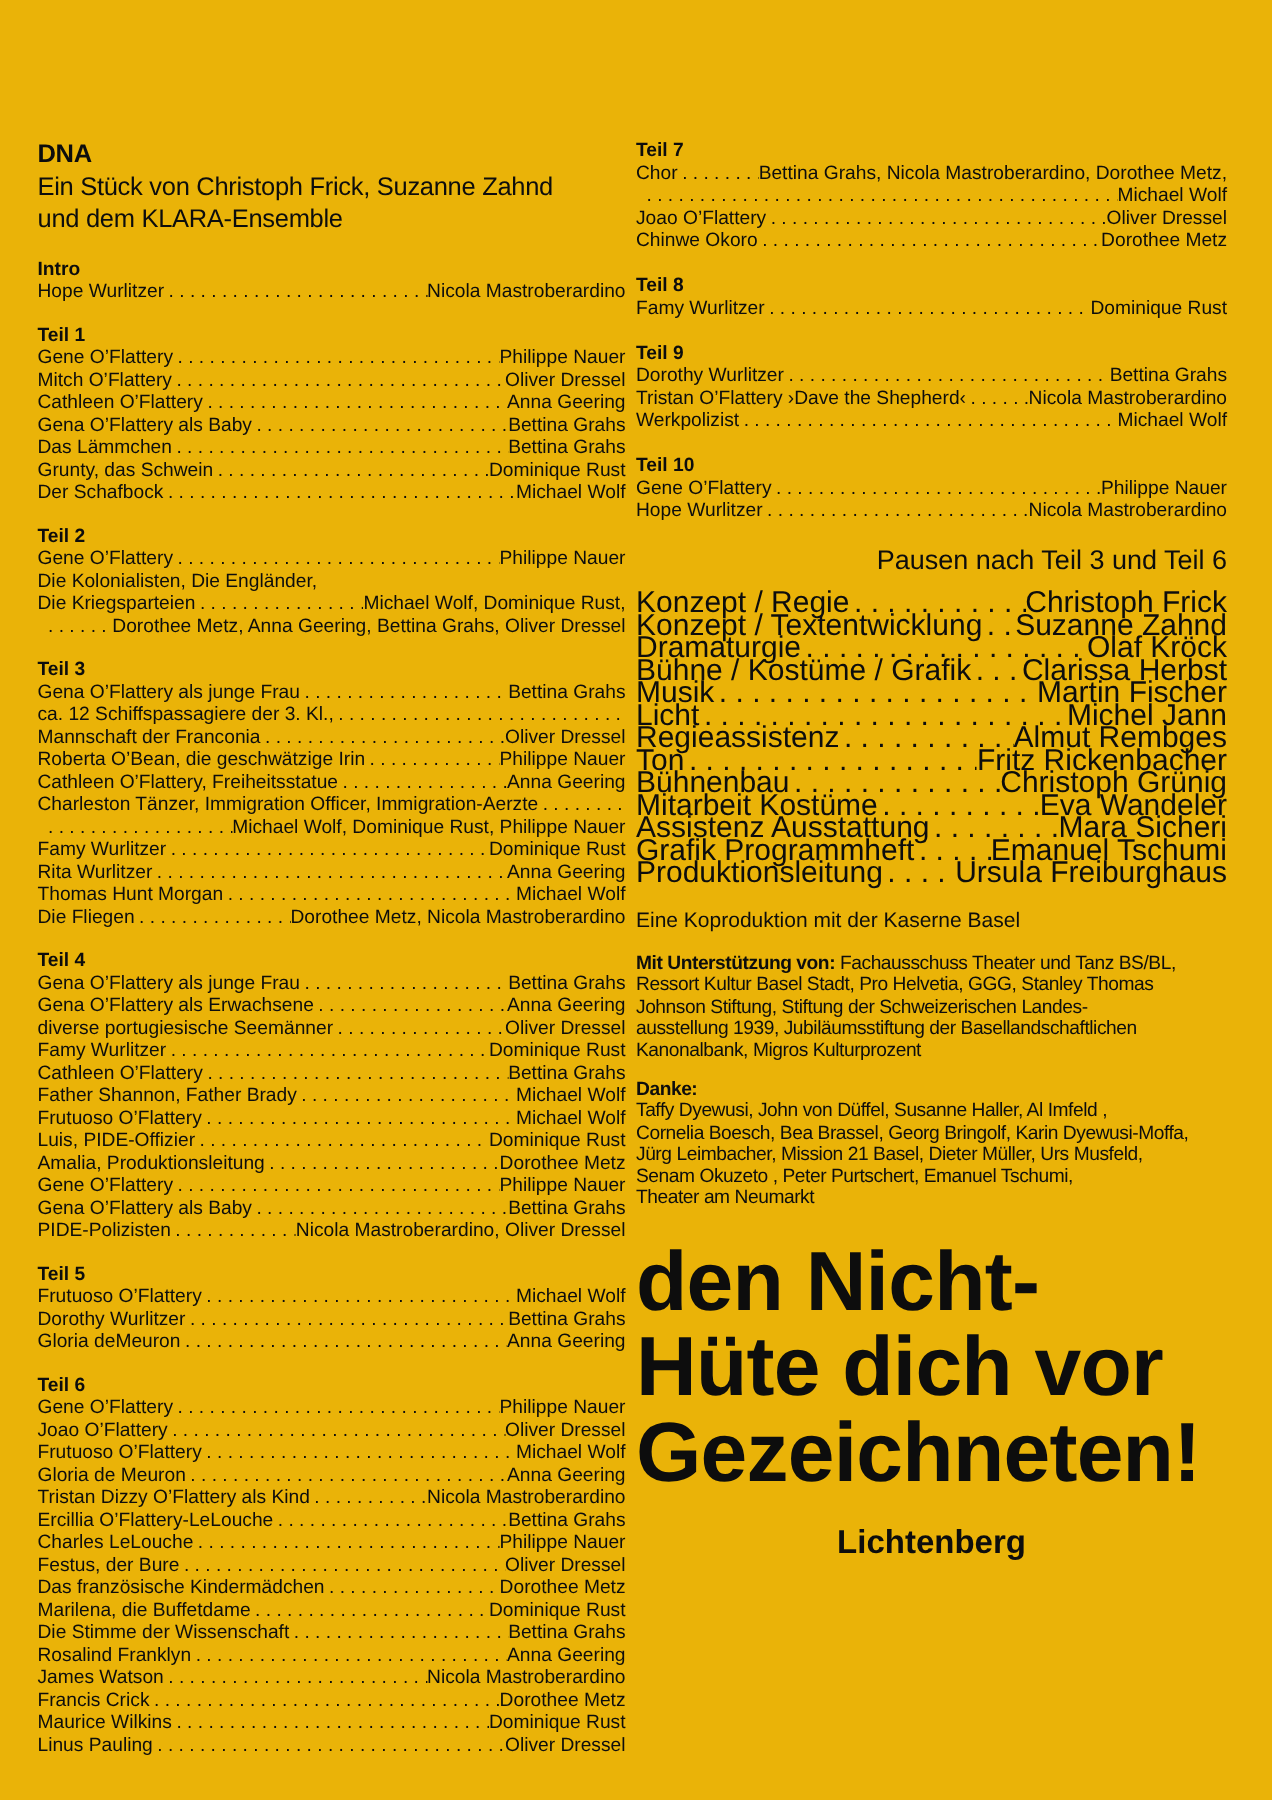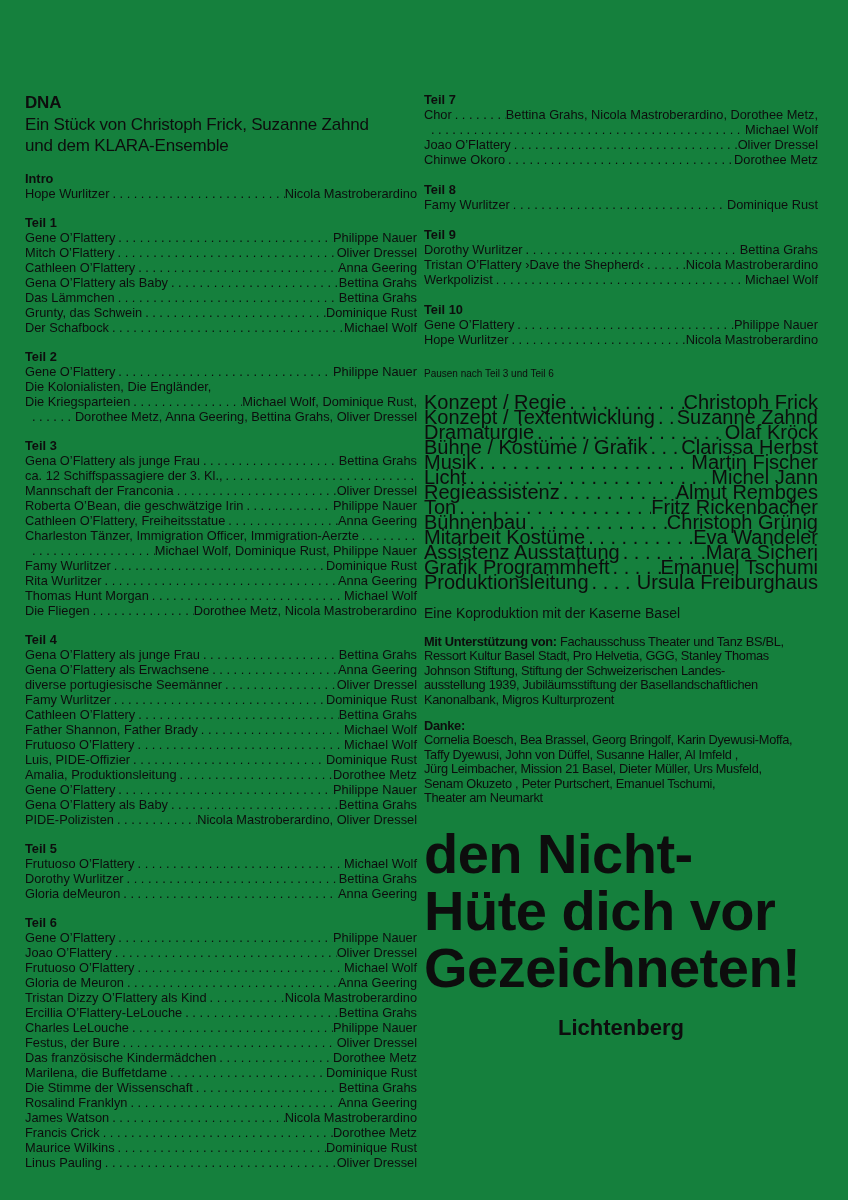--- a/index.html
+++ b/index.html
@@ -1,40 +1,40 @@
 <!DOCTYPE html>
 <html><head>
 <meta charset="utf-8">
 <style>
   html,body{margin:0;padding:0;background:#ffffff;}
   body{width:848px;height:1200px;position:relative;overflow:hidden;
        font-family:"Liberation Sans","DejaVu Sans",sans-serif;color:#0d0d0d;
        -webkit-font-smoothing:antialiased;}
-  .page{position:absolute;inset:0;background:#15803d;}
+  .page{position:absolute;inset:0;background:#eab308;}
   .col{position:absolute;top:92px;}
   .col-left{left:25px;width:392px;}
   .col-right{left:424px;width:394px;}
 
   
   .title-block h1{margin:0;font-size:17px;line-height:21.5px;font-weight:700;letter-spacing:-0.2px;}
   .title-block p{margin:0;font-size:17px;line-height:21.5px;font-weight:400;letter-spacing:-0.2px;}
 
   
   .section{margin-top:14px;}
   #right-sections .section{margin-top:15px;}
   #right-sections .section:first-child{margin-top:0;}
   .section h3{margin:0;font-size:12.8px;line-height:15px;font-weight:700;}
   .cast-line{display:flex;align-items:baseline;font-size:12.8px;line-height:15px;font-weight:400;}
   .cast-line .role{white-space:nowrap;flex:0 0 auto;}
   .cast-line .dots{flex:1 1 0;min-width:0;overflow:hidden;white-space:nowrap;padding-left:3px;}
   .cast-line .name{white-space:nowrap;flex:0 0 auto;text-align:right;}
   .cast-line.cont .dots{padding-left:7px;}
 
   
-  .pause-note{margin:19px 0 0;font-size:10px;line-height:15px;font-weight:400;}
+  .pause-note{margin:19px 0 0;font-size:18px;line-height:15px;font-weight:400;text-align:right;}
   .crew{margin-top:14px;}
   .crew .cast-line{font-size:20px;line-height:15px;}
   .coproduction{margin:16px 0 0;font-size:14px;line-height:15px;}
   .support{margin-top:14px;}
   .support p{margin:0;font-size:12.8px;line-height:14.4px;letter-spacing:-0.3px;white-space:nowrap;}
   .support b{font-weight:700;}
   .thanks{margin-top:12px;}
   .thanks p{margin:0;font-size:12.8px;line-height:14.4px;letter-spacing:-0.3px;white-space:nowrap;}
   .thanks .thanks-header{font-weight:700;}
 
@@ -483,22 +483,22 @@
     <div id="support" class="support">
         <p><b>Mit Unterstützung von:</b> Fachausschuss Theater und Tanz BS/BL,</p>
         <p>Ressort Kultur Basel Stadt, Pro Helvetia, GGG, Stanley Thomas</p>
         <p>Johnson Stiftung, Stiftung der Schweizerischen Landes-</p>
         <p>ausstellung 1939, Jubiläumsstiftung der Basellandschaftlichen</p>
         <p>Kanonalbank, Migros Kulturprozent</p>
       </div>
 
     <div id="thanks" class="thanks">
         <p class="thanks-header">Danke:</p>
+        <p>Taffy Dyewusi, John von Düffel, Susanne Haller, Al Imfeld ,</p>
         <p>Cornelia Boesch, Bea Brassel, Georg Bringolf, Karin Dyewusi-Moffa,</p>
-        <p>Taffy Dyewusi, John von Düffel, Susanne Haller, Al Imfeld ,</p>
         <p>Jürg Leimbacher, Mission 21 Basel, Dieter Müller, Urs Musfeld,</p>
         <p>Senam Okuzeto , Peter Purtschert, Emanuel Tschumi,</p>
         <p>Theater am Neumarkt</p>
       </div>
 
     <div class="quote">
       <div class="quote-line">den Nicht-</div>
       <div class="quote-line">Hüte dich vor</div>
       <div class="quote-line">Gezeichneten!</div>
       <div class="quote-attribution">Lichtenberg</div>

